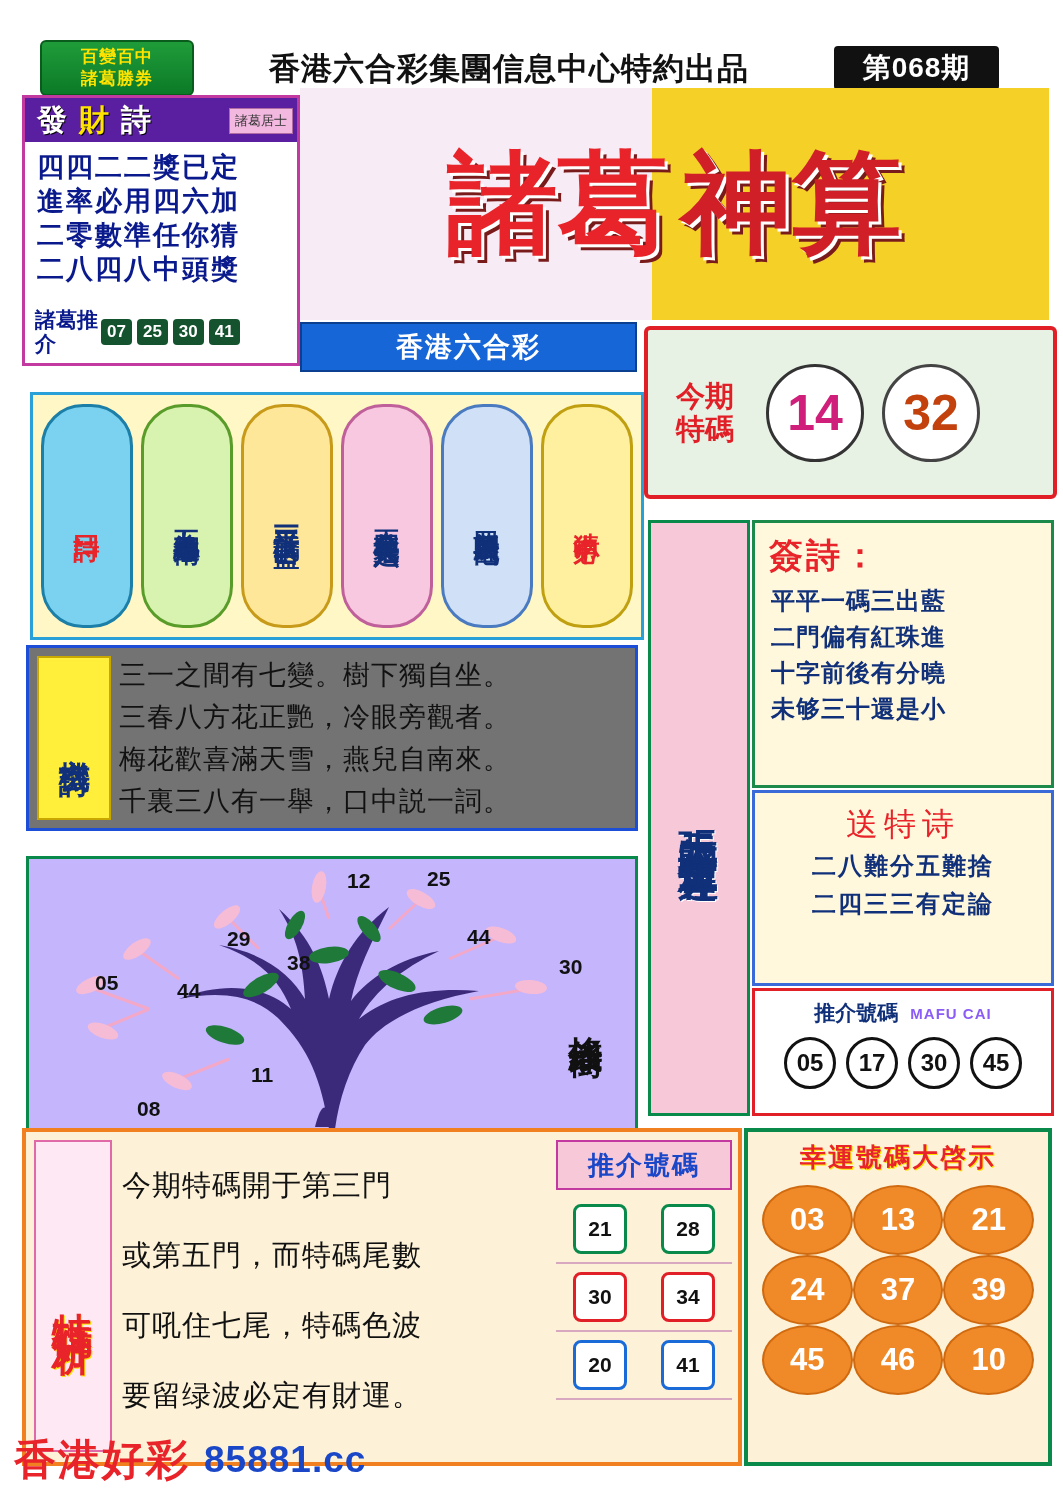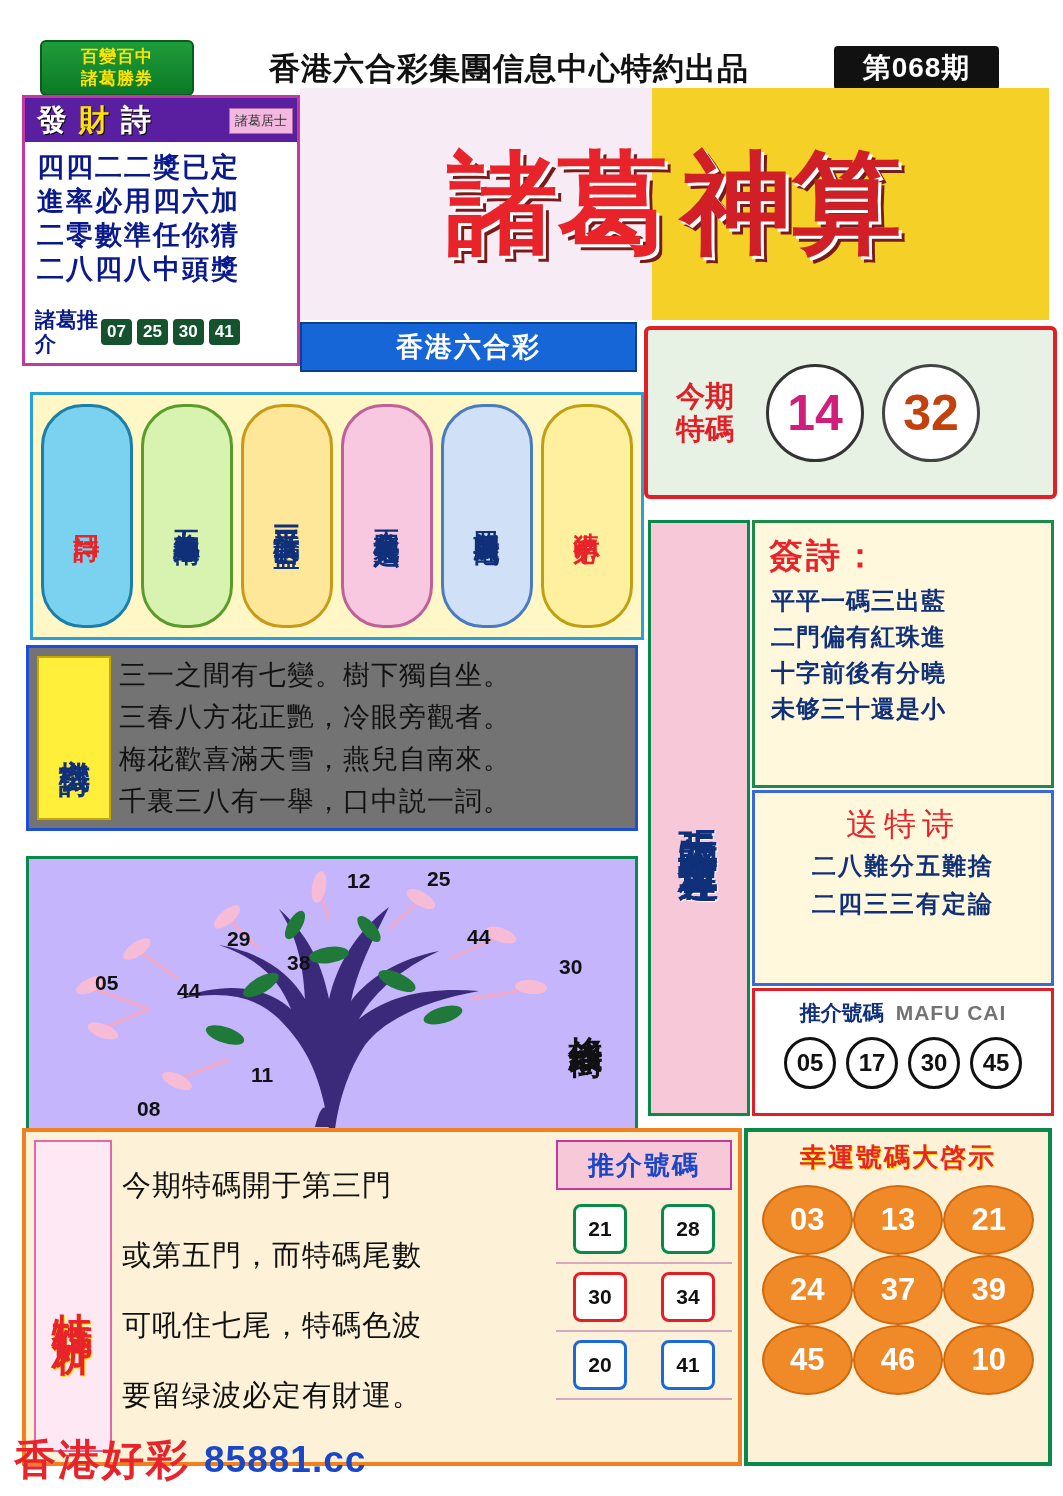--- a/index.html
+++ b/index.html
@@ -163,21 +163,21 @@
   }
   .songte .l{
     font-size:24px;color:#11307a;font-weight:bold;line-height:38px;text-align:center;letter-spacing:2px;
   }
   .tuijie{
     position:absolute;left:752px;top:988px;width:296px;height:122px;
     background:#fff;border:3px solid #e11f26;
   }
   .tuijie .hd{display:flex;align-items:center;justify-content:center;gap:12px;margin-top:8px;}
   .tuijie .hd .cn{font-size:21px;font-weight:bold;color:#11307a;}
-  .tuijie .hd .en{font-size:21px;font-weight:bold;color:#737373;letter-spacing:1px;}
+  .tuijie .hd .en{font-size:15px;font-weight:bold;color:#8b5cf6;letter-spacing:1px;}
   .tuijie .nums{display:flex;justify-content:center;gap:10px;margin-top:10px;}
   .tuijie .nums span{
     width:46px;height:46px;border-radius:50%;border:3px solid #111;background:#fff;
     display:flex;align-items:center;justify-content:center;font-size:24px;font-weight:bold;color:#111;
   }
 
   
   .xuanji{
     position:absolute;left:26px;top:645px;width:606px;height:180px;
     background:#737373;border:3px solid #1d4ed8;display:flex;

